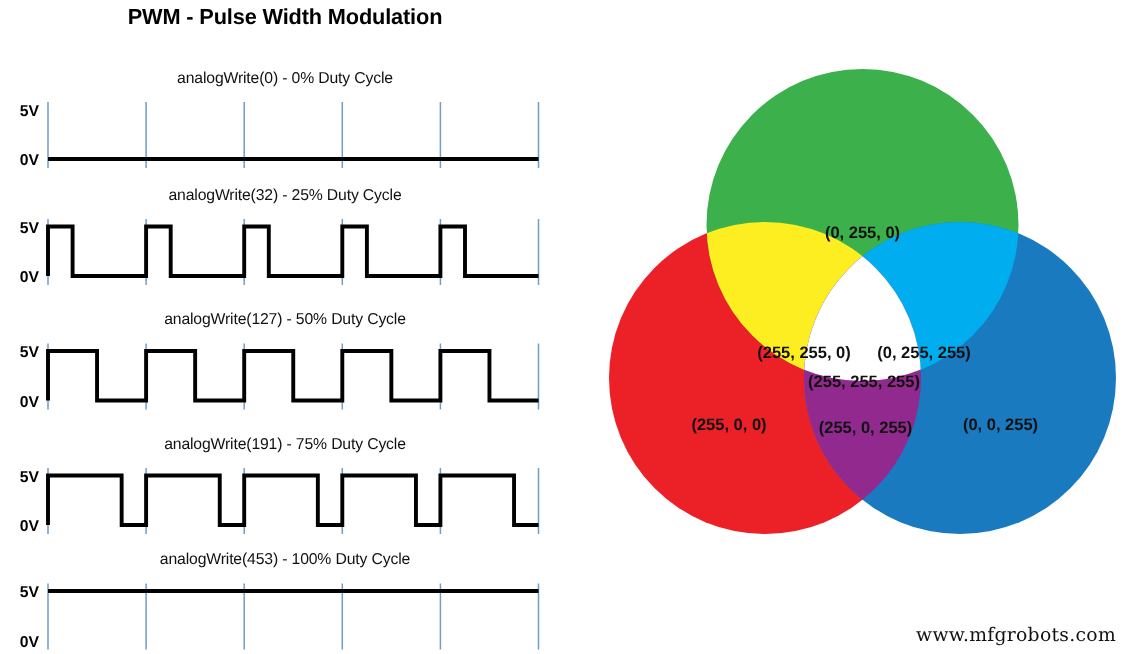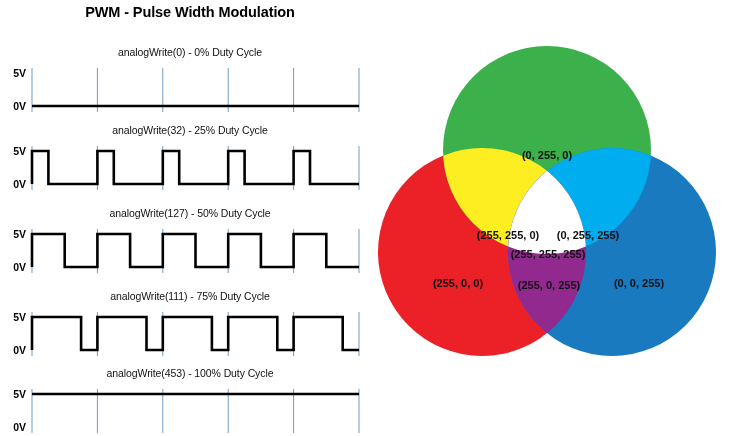--- a/index.html
+++ b/index.html
@@ -55,21 +55,21 @@
     display: block;
   }
   .axis-label {
     font-size: 10.5px;
     font-weight: bold;
     fill: #000;
     font-family: "Liberation Sans", sans-serif;
   }
   .venn-wrap {
     position: absolute;
-    left: 372px;
+    left: 400px;
     top: 46px;
     width: 350px;
     height: 346px;
   }
   .venn-label {
     font-family: "Liberation Sans", sans-serif;
     font-size: 11px;
     font-weight: bold;
     fill: #111111;
     text-anchor: middle;
@@ -129,21 +129,21 @@
           <line x1="162.8" x2="162.8" y1="9" y2="53" stroke="#6f9dc4" stroke-width="1"></line>
           <line x1="228.20000000000002" x2="228.20000000000002" y1="9" y2="53" stroke="#6f9dc4" stroke-width="1"></line>
           <line x1="293.6" x2="293.6" y1="9" y2="53" stroke="#6f9dc4" stroke-width="1"></line>
           <line x1="359" x2="359" y1="9" y2="53" stroke="#6f9dc4" stroke-width="1"></line>
           <text class="axis-label" x="26" y="18" text-anchor="end">5V</text>
           <text class="axis-label" x="26" y="51" text-anchor="end">0V</text>
           <polyline points="32.0,47 32.0,14 32.0,14 64.7,14 64.7,47 97.4,47 97.4,14 130.1,14 130.1,47 162.8,47 162.8,14 195.5,14 195.5,47 228.2,47 228.2,14 260.9,14 260.9,47 293.6,47 293.6,14 326.3,14 326.3,47 359.0,47" fill="none" stroke="#000000" stroke-width="2.6" stroke-linejoin="miter"></polyline>
         </svg>
       </div>
       <div class="wave-panel" style="top: 290px;">
-        <div class="wave-caption">analogWrite(111) - 75% Duty Cycle</div>
+        <div class="wave-caption">analogWrite(191) - 75% Duty Cycle</div>
         <svg class="wave-svg" width="380" height="62" viewBox="0 0 380 62">
           <line x1="32" x2="32" y1="9" y2="53" stroke="#6f9dc4" stroke-width="1"></line>
           <line x1="97.4" x2="97.4" y1="9" y2="53" stroke="#6f9dc4" stroke-width="1"></line>
           <line x1="162.8" x2="162.8" y1="9" y2="53" stroke="#6f9dc4" stroke-width="1"></line>
           <line x1="228.20000000000002" x2="228.20000000000002" y1="9" y2="53" stroke="#6f9dc4" stroke-width="1"></line>
           <line x1="293.6" x2="293.6" y1="9" y2="53" stroke="#6f9dc4" stroke-width="1"></line>
           <line x1="359" x2="359" y1="9" y2="53" stroke="#6f9dc4" stroke-width="1"></line>
           <text class="axis-label" x="26" y="18" text-anchor="end">5V</text>
           <text class="axis-label" x="26" y="51" text-anchor="end">0V</text>
           <polyline points="32.0,47 32.0,14 32.0,14 81.1,14 81.1,47 97.4,47 97.4,14 146.5,14 146.5,47 162.8,47 162.8,14 211.9,14 211.9,47 228.2,47 228.2,14 277.3,14 277.3,47 293.6,47 293.6,14 342.7,14 342.7,47 359.0,47" fill="none" stroke="#000000" stroke-width="2.6" stroke-linejoin="miter"></polyline>
@@ -201,14 +201,15 @@
       <text class="venn-label" x="175" y="110">(0, 255, 0)</text>
       <text class="venn-label" x="86" y="238">(255, 0, 0)</text>
       <text class="venn-label" x="267" y="238">(0, 0, 255)</text>
       <text class="venn-label" x="136" y="190">(255, 255, 0)</text>
       <text class="venn-label" x="216" y="190">(0, 255, 255)</text>
       <text class="venn-label" x="177" y="240">(255, 0, 255)</text>
       <text class="venn-label" x="176" y="209">(255, 255, 255)</text>
     </svg>
   </div>
 
+  <div class="watermark">www.mfgrobots.com</div>
 
 </div>
 
 </body></html>

